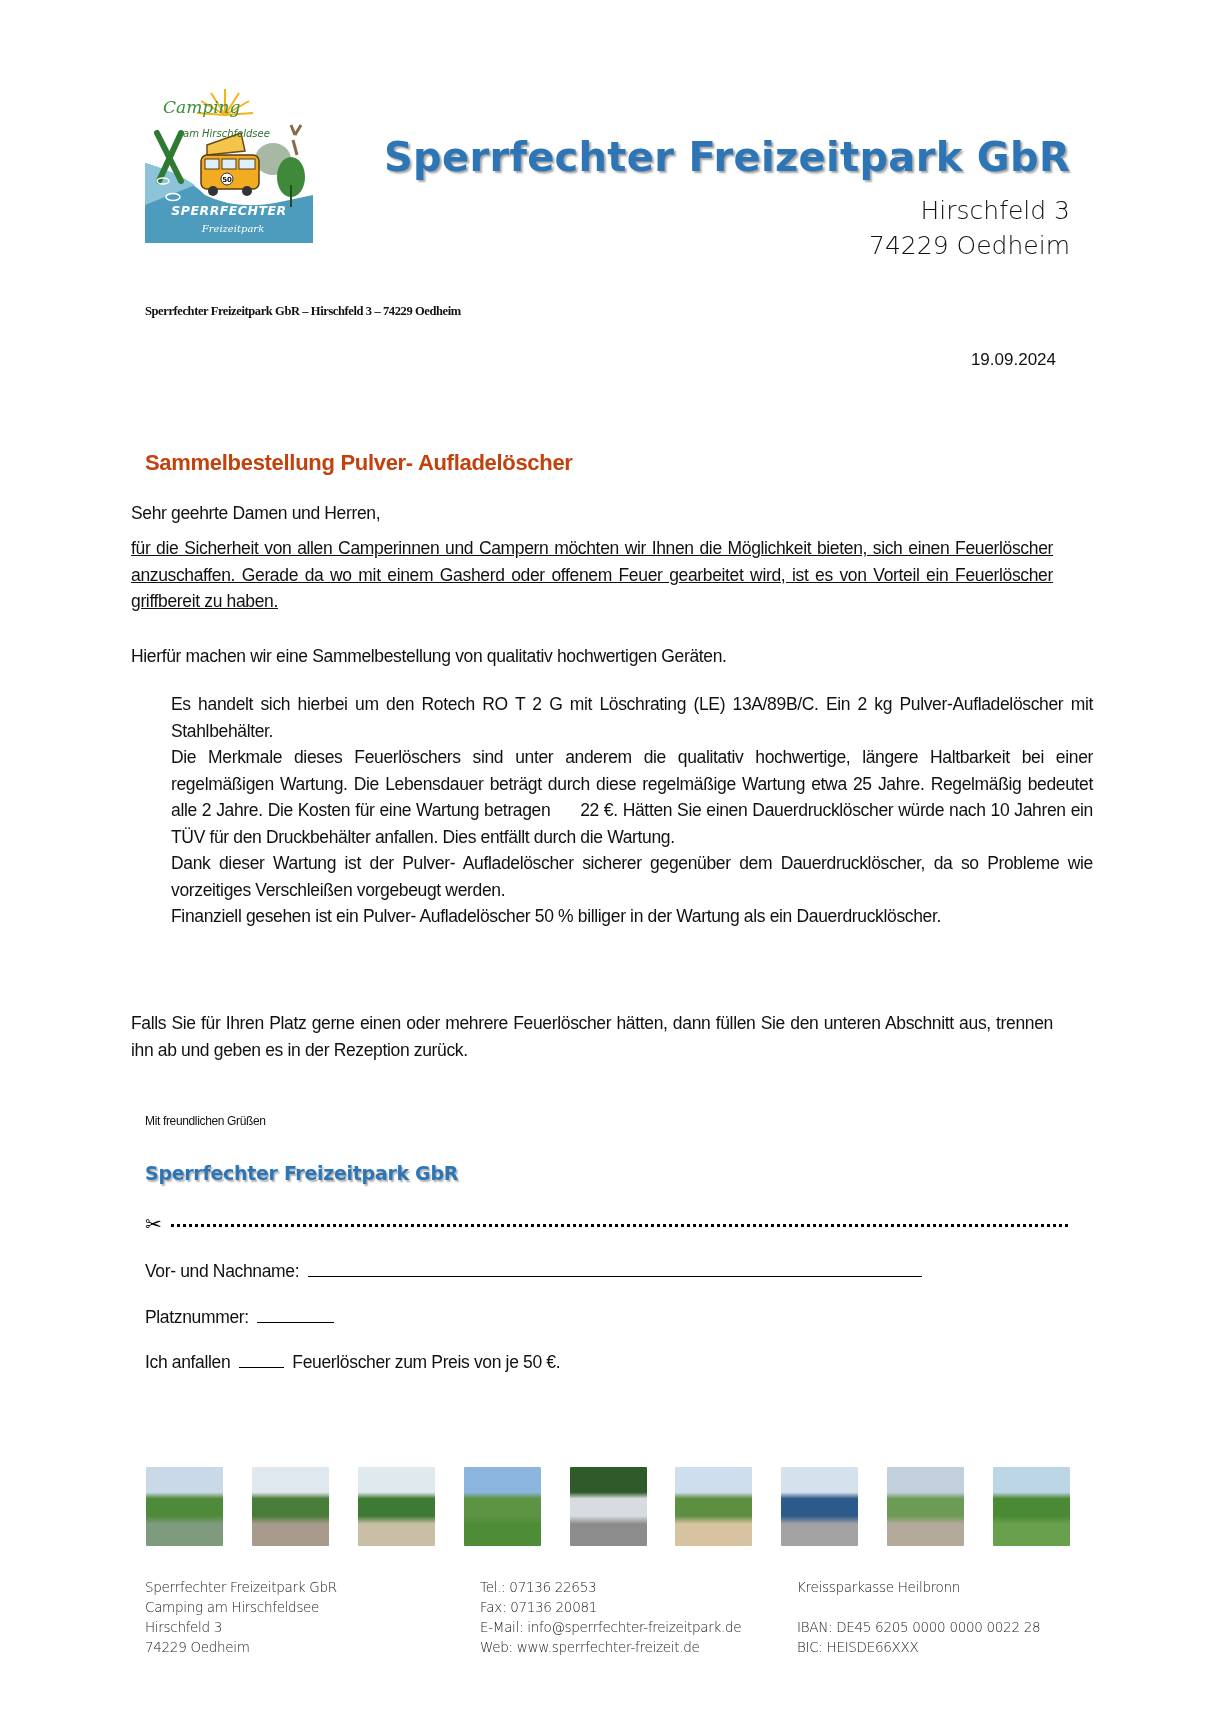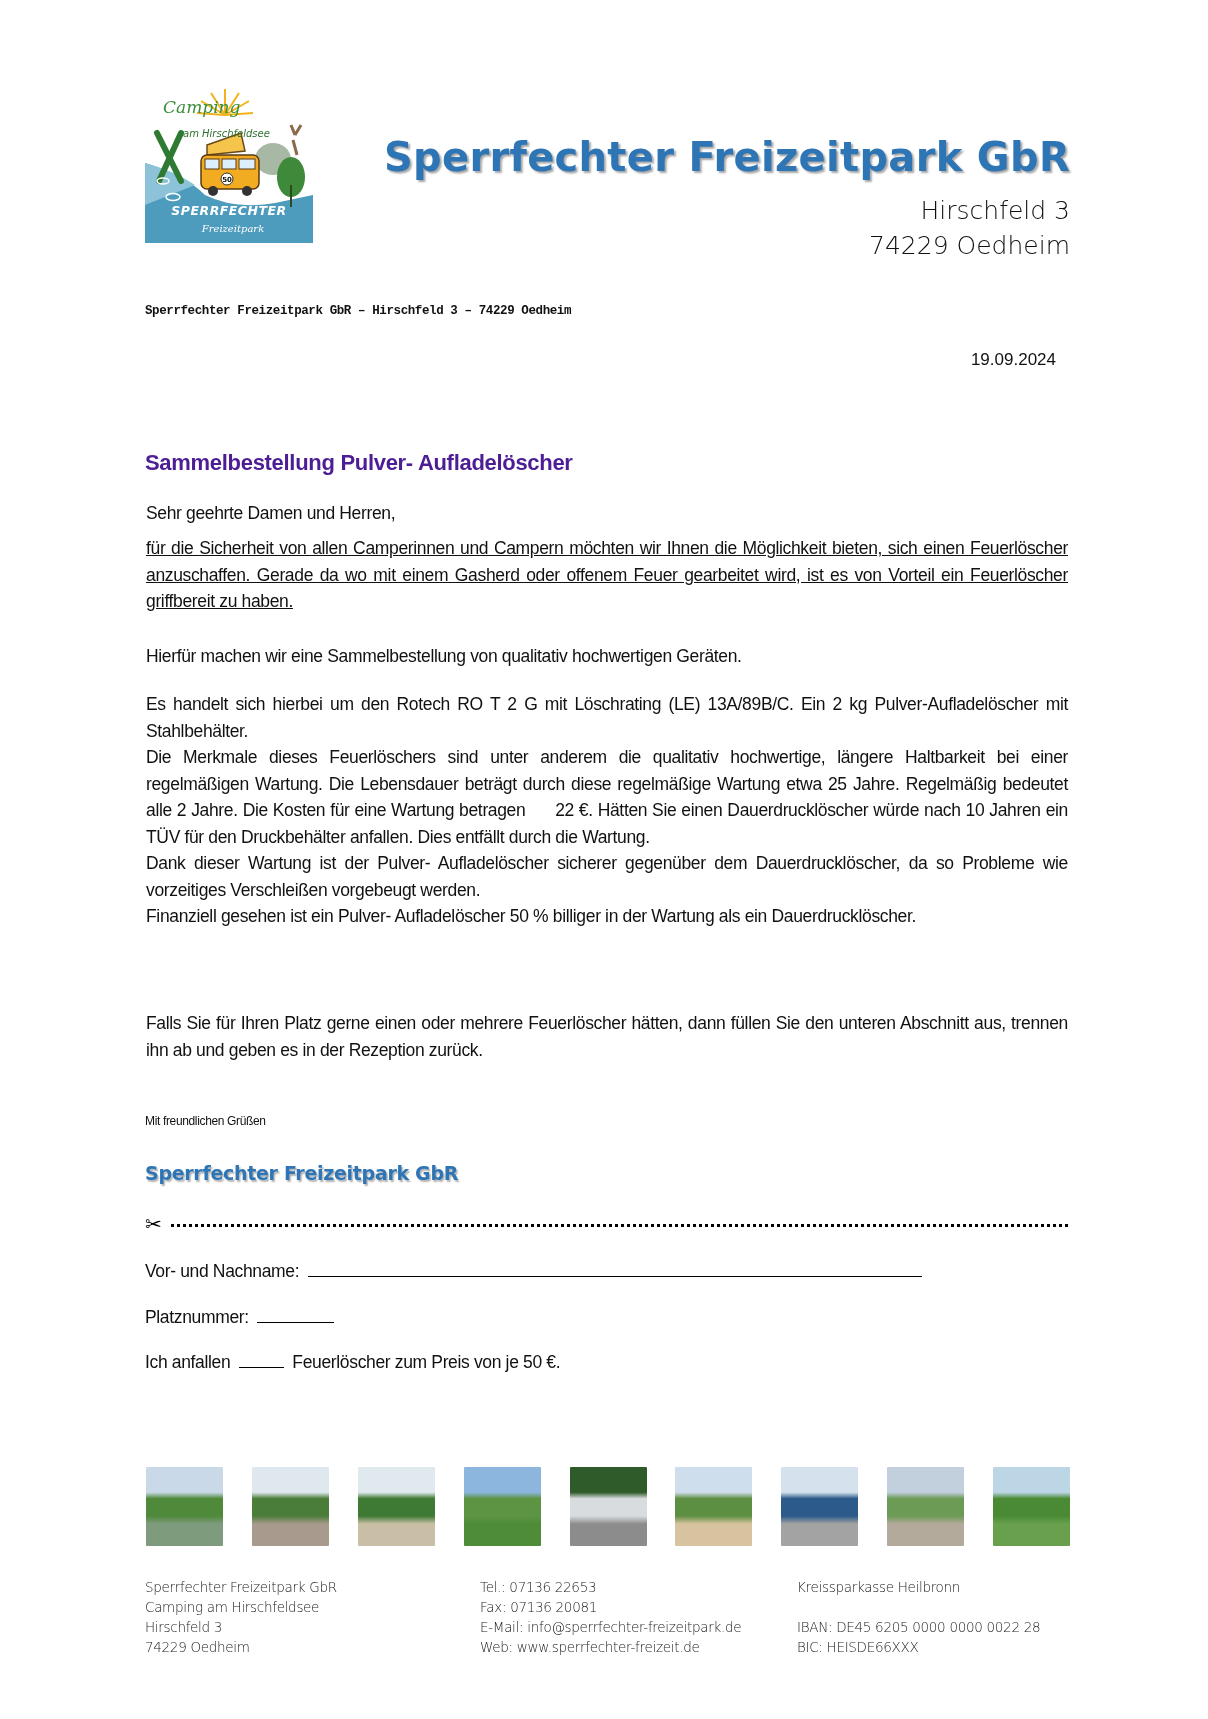--- a/index.html
+++ b/index.html
@@ -9,30 +9,30 @@
   .logo { left: 145px; top: 85px; width: 168px; height: 158px; }
   .company-title { right: 138px; top: 134px; font-size: 40px; font-weight: bold;
                    color: #2e75b6; letter-spacing: 0.3px;
                    text-shadow: 2px 2px 2px rgba(0,0,0,0.35); white-space: nowrap;
                    font-family: "DejaVu Sans", sans-serif; }
   .addr { right: 138px; font-size: 25px; font-weight: 300; color: #111; white-space: nowrap;
           font-family: "DejaVu Sans", sans-serif; }
   .addr1 { top: 196px; }
   .addr2 { top: 231px; }
   .sender-line { left: 145px; top: 304px; font-size: 12.5px; font-weight: bold; letter-spacing: -0.4px;
-                 white-space: nowrap; font-family: Liberation Mono, monospace; }
+                 white-space: nowrap; font-family: Liberation Serif, serif; }
   .date { right: 152px; top: 350px; font-size: 17px; }
-  .subject { left: 145px; top: 450px; font-size: 22px; font-weight: bold; color: #4c1d95; letter-spacing: -0.3px; }
-  .body-text { left: 146px; width: 922px; font-size: 17.5px; line-height: 26.5px; text-align: justify;
+  .subject { left: 145px; top: 450px; font-size: 22px; font-weight: bold; color: #c2410c; letter-spacing: -0.3px; }
+  .body-text { left: 131px; width: 922px; font-size: 17.5px; line-height: 26.5px; text-align: justify;
                letter-spacing: -0.35px; }
   .body-text p { margin: 0; }
   .salutation { top: 500px; }
   .para1 { top: 535px; text-decoration: underline; }
   .para2 { top: 643px; }
-  .para3 { top: 691px; }
+  .para3 { top: 691px; margin-left: 40px; }
   .para4 { top: 1010px; }
   .closing { left: 145px; top: 1114px; font-size: 12px; letter-spacing: -0.35px; }
   .signature { left: 145px; top: 1162px; font-size: 19px; font-weight: bold; color: #2e75b6;
                text-shadow: 1.5px 1.5px 1.5px rgba(0,0,0,0.3); font-family: "DejaVu Sans", sans-serif;
                letter-spacing: -0.3px; }
   .cutline { left: 145px; top: 1214px; width: 923px; height: 20px; display: flex; align-items: center; }
   .scissors { font-size: 20px; line-height: 20px; color: #000; width: 26px; }
   .dashes { flex: 1; border-bottom: 3px dotted #000; height: 0; margin-top: 2px; }
   .form-line { left: 145px; font-size: 17.5px; letter-spacing: -0.35px; white-space: nowrap; }
   .form-name { top: 1260px; }

